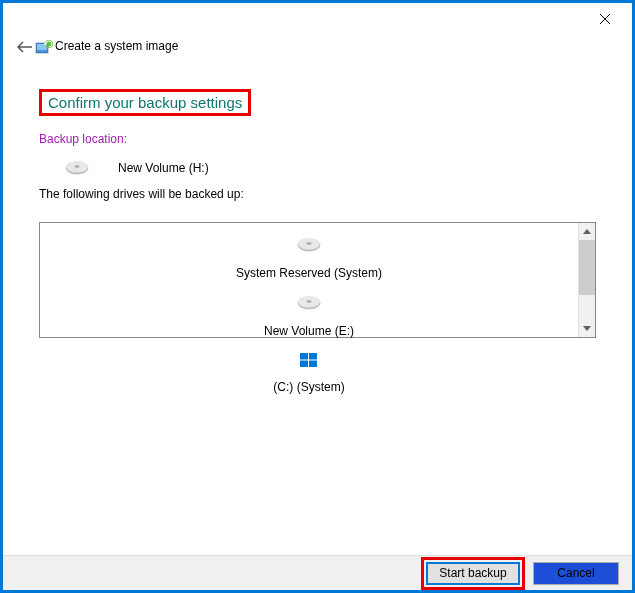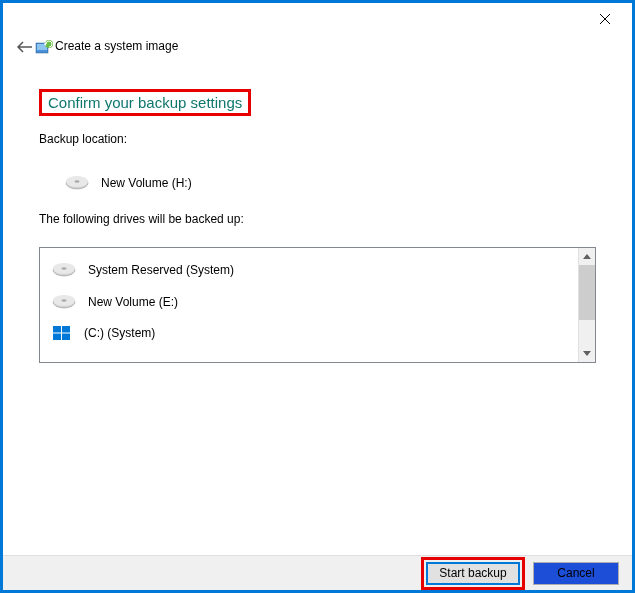--- a/index.html
+++ b/index.html
@@ -63,29 +63,29 @@
       display: inline-block;
       padding: 2px 6px;
       margin-bottom: 16px;
     }
     .heading-text {
       color: #0f766e;
       font-size: 15px;
     }
     .label-text {
       font-size: 12px;
-      color: #000000;
-      margin-bottom: 28px;
+      color: #a21caf;
+      margin-bottom: 13px;
     }
     .location-row {
       display: flex;
       align-items: center;
-      gap: 12px;
+      gap: 29px;
       padding-left: 26px;
-      margin-bottom: 20px;
+      margin-bottom: 10px;
     }
     .drive-icon {
       width: 24px;
       height: 18px;
     }
     .location-name {
       font-size: 12px;
     }
     .info-text {
       font-size: 12px;
@@ -103,20 +103,21 @@
     }
     .drives-inner {
       flex: 1;
       padding: 6px 8px;
     }
     .drive-row {
       display: flex;
       align-items: center;
       gap: 12px;
       padding: 7px 4px;
+      flex-direction: column;
     }
     .drive-name {
       font-size: 12px;
     }
     .scrollbar {
       width: 17px;
       background: #f0f0f0;
       border-left: 1px solid #e0e0e0;
       display: flex;
       flex-direction: column;

